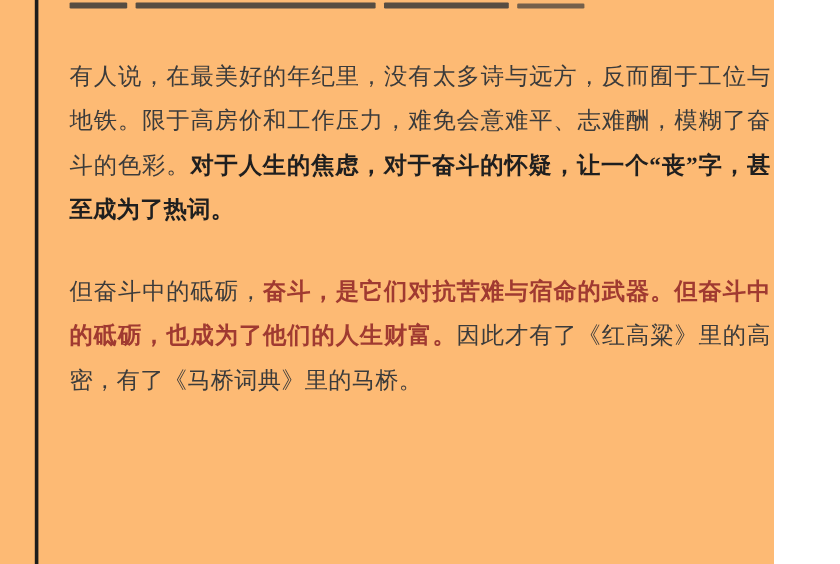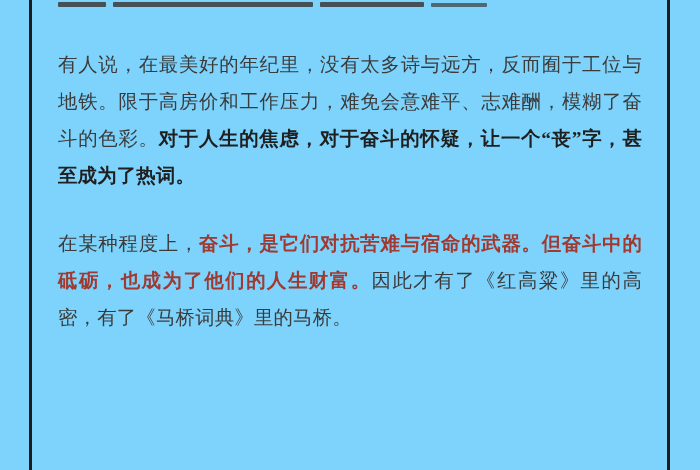--- a/index.html
+++ b/index.html
@@ -2,23 +2,23 @@
 <html><head>
 <meta charset="utf-8">
 <style>
   html, body {
     margin: 0;
     padding: 0;
     background: #ffffff;
   }
   .page {
     position: relative;
-    width: 700px;
+    width: 645px;
     height: 470px;
-    background: #7dd3fc;
+    background: #fdba74;
     overflow: hidden;
     font-family: "Liberation Serif", "DejaVu Serif", serif;
   }
   
   .frame {
     position: absolute;
     left: 29px;
     top: -12px;
     bottom: -12px;
     width: 635px;
@@ -78,16 +78,16 @@
     <div class="clipped-line">
       <span class="seg s1"></span>
       <span class="seg s2"></span>
       <span class="seg s3"></span>
       <span class="seg s4"></span>
     </div>
 
     <p class="p1"><span class="t-normal">有人说，在最美好的年纪里，没有太多诗与远方，反而囿于工位与地铁。限于高房价和工作压力，难免会意难平、志难酬，模糊了奋斗的色彩。</span><span class="t-bold">对于人生的焦虑，对于奋斗的怀疑，让一个“丧”字，甚至成为了热词。</span></p>
 
 
-    <p class="p3"><span class="t-normal">在某种程度上，</span><span class="t-red">奋斗，是它们对抗苦难与宿命的武器。但奋斗中的砥砺，也成为了他们的人生财富。</span><span class="t-normal">因此才有了《红高粱》里的高密，有了《马桥词典》里的马桥。</span></p>
+    <p class="p3"><span class="t-normal">但奋斗中的砥砺，</span><span class="t-red">奋斗，是它们对抗苦难与宿命的武器。但奋斗中的砥砺，也成为了他们的人生财富。</span><span class="t-normal">因此才有了《红高粱》里的高密，有了《马桥词典》里的马桥。</span></p>
 
   </div>
 </div>
 
 </body></html>

